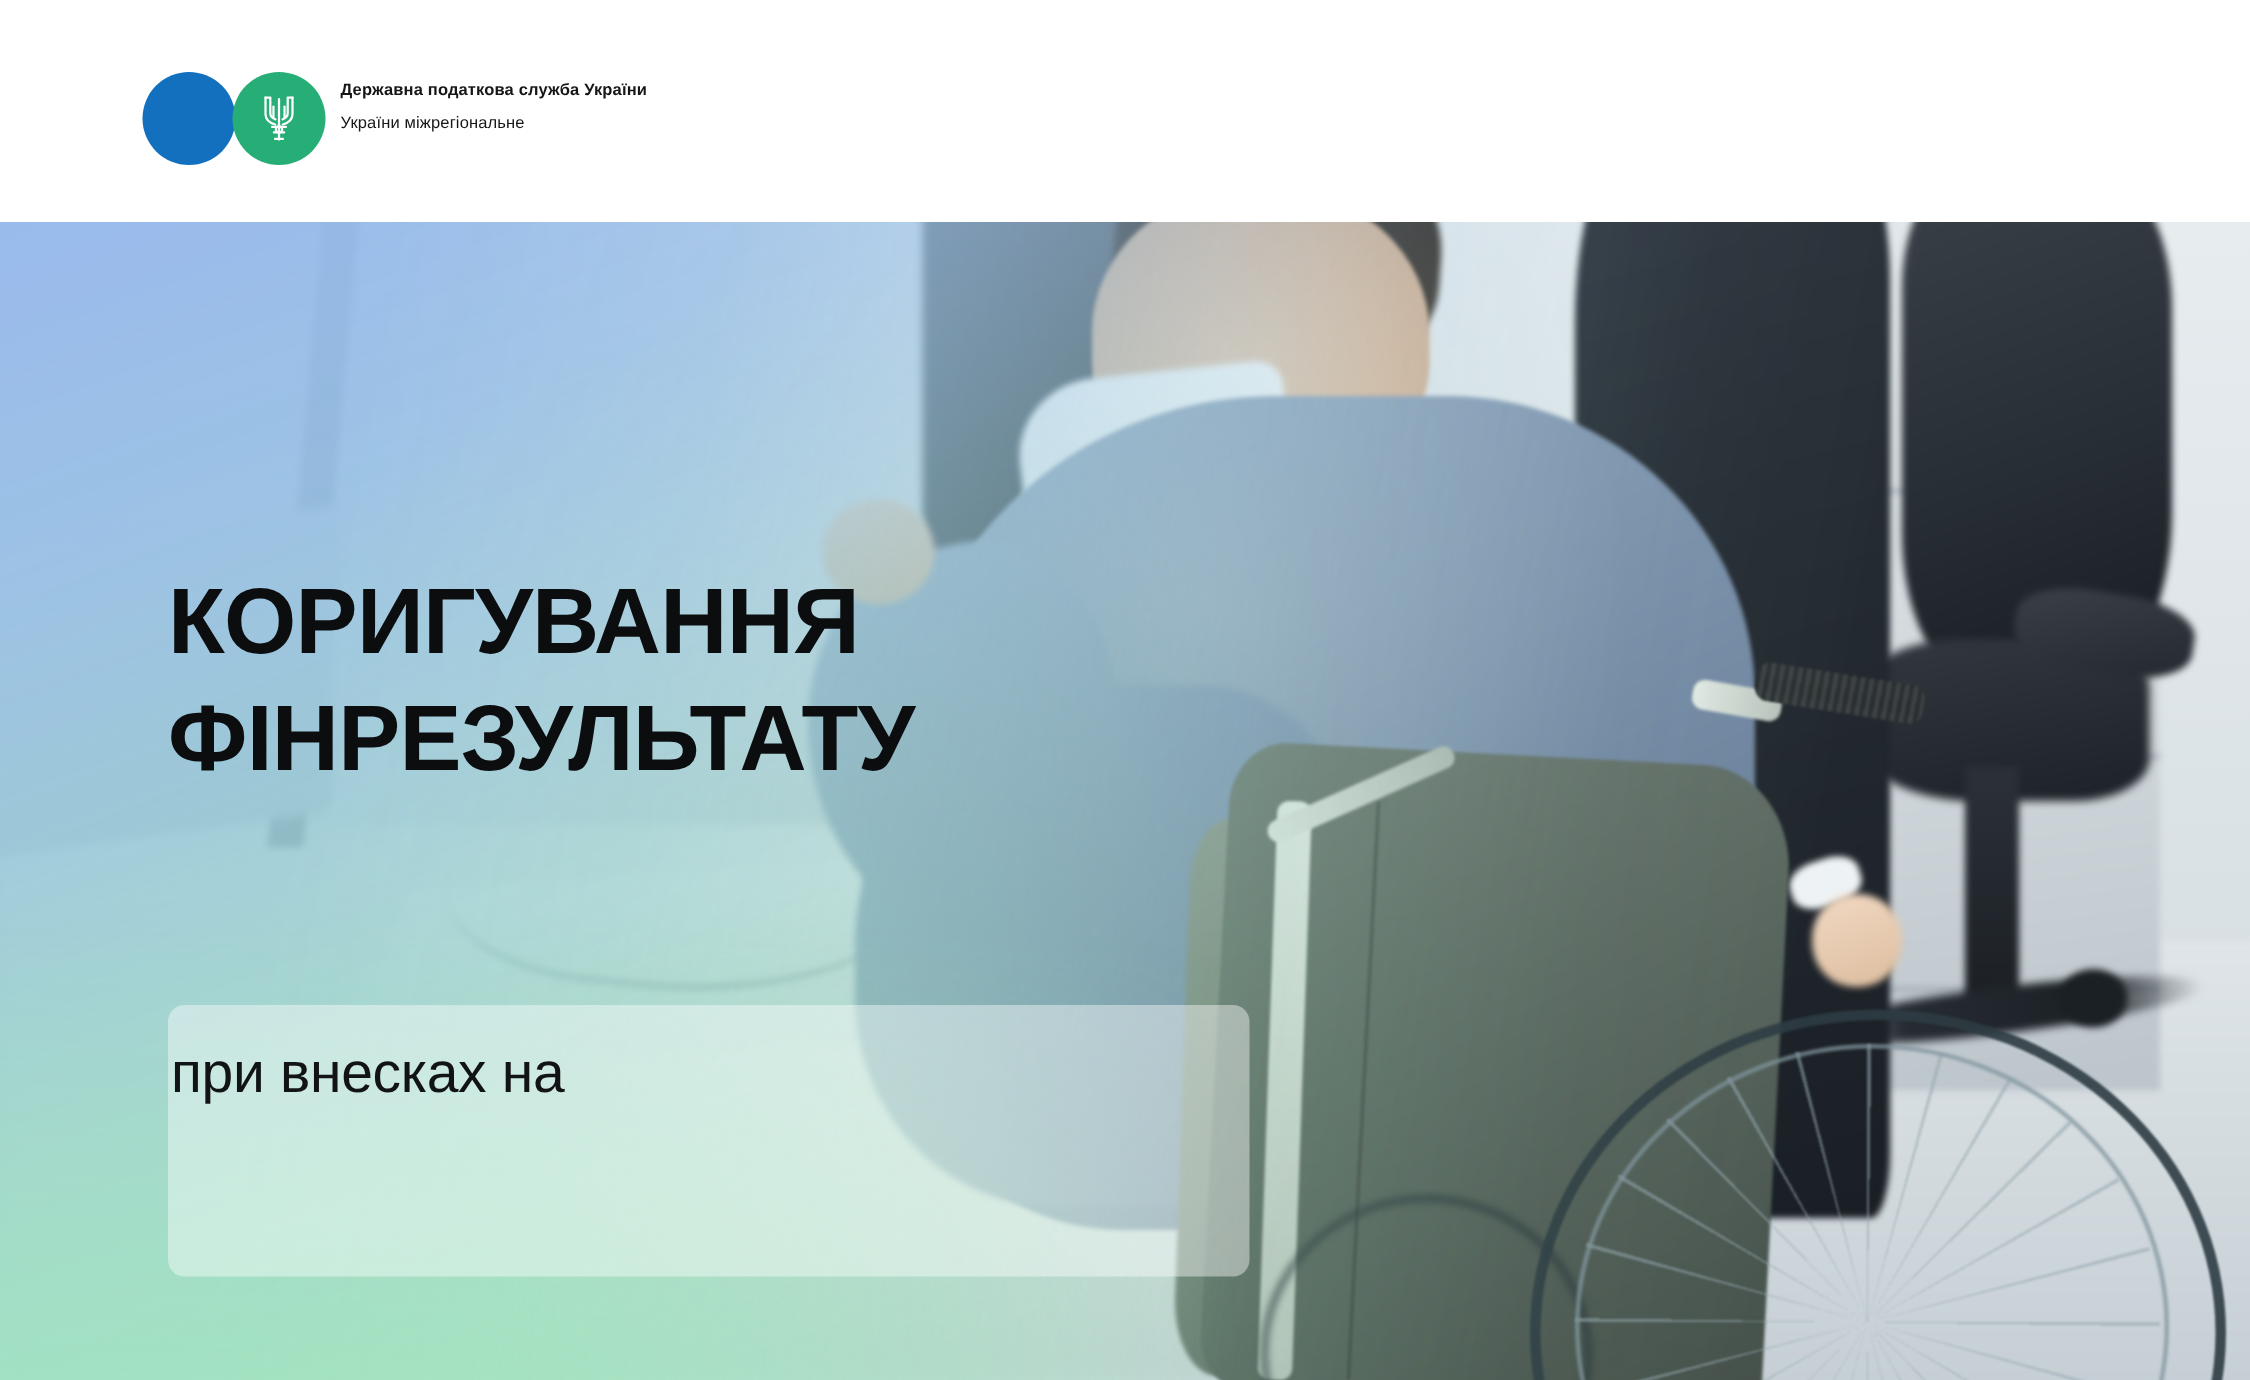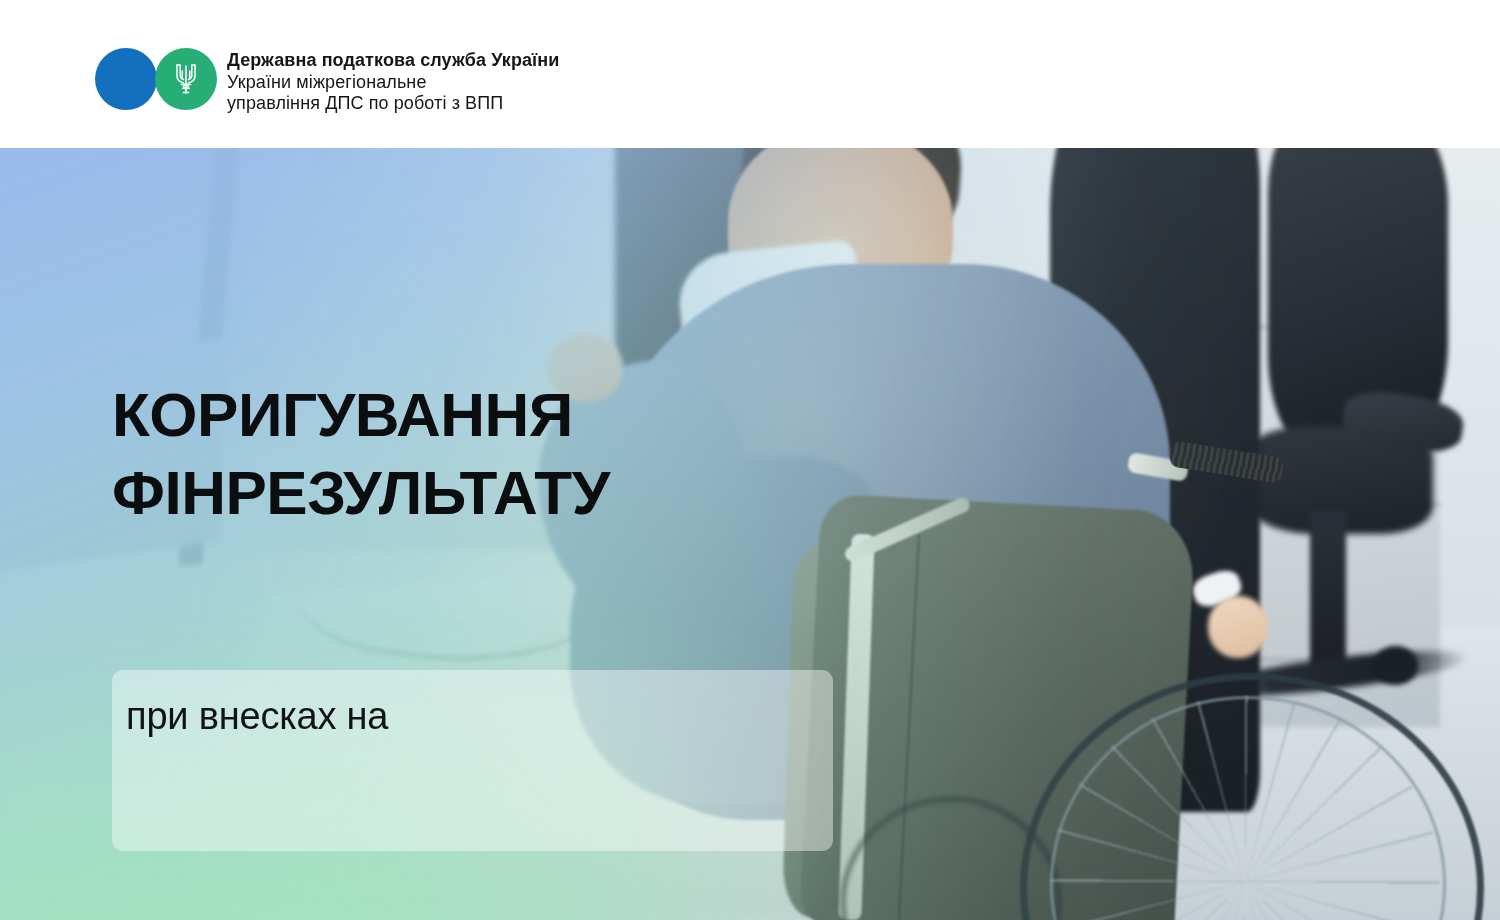--- a/index.html
+++ b/index.html
@@ -65,21 +65,21 @@
     width: 26px;
     height: 34px;
     display: block;
   }
   .brand-text {
     margin-left: 10px;
     padding-top: 2px;
     color: #161616;
   }
   .brand-line {
-    font-size: 18px;
+    font-size: 11px;
     line-height: 21.5px;
     letter-spacing: 0.1px;
     white-space: nowrap;
   }
   .brand-line.strong {
     font-weight: 700;
   }
 
   
   .hero {
@@ -577,21 +577,21 @@
   .subtitle-box {
     position: absolute;
     left: 112px;
     top: 522px;
     width: 721px;
     height: 181px;
     background: rgba(255, 255, 255, 0.42);
     border-radius: 11px;
     z-index: 20;
     box-sizing: border-box;
-    padding: 20px 26px 0 14px;
+    padding: 20px 26px 0 2px;
   }
   .subtitle-line {
     font-size: 38px;
     line-height: 52px;
     font-weight: 400;
     color: #111315;
     letter-spacing: -0.2px;
     white-space: nowrap;
   }
 </style>
@@ -620,21 +620,20 @@
               <circle cx="13" cy="24.4" r="2.1"></circle>
               <path d="M10.4 30.6 L15.6 30.6"></path>
             </g>
           </svg>
         </div>
       </div>
 
       <div class="brand-text">
         <div class="brand-line strong">Державна податкова служба України</div>
         <div class="brand-line">України міжрегіональне</div>
-        <div class="brand-line">управління ДПС по роботі з ВПП</div>
       </div>
 
     </div>
   </header>
 
   <section class="hero">
 
     <div class="photo">
       <div class="bg-wall"></div>
       <div class="bg-desk"></div>

